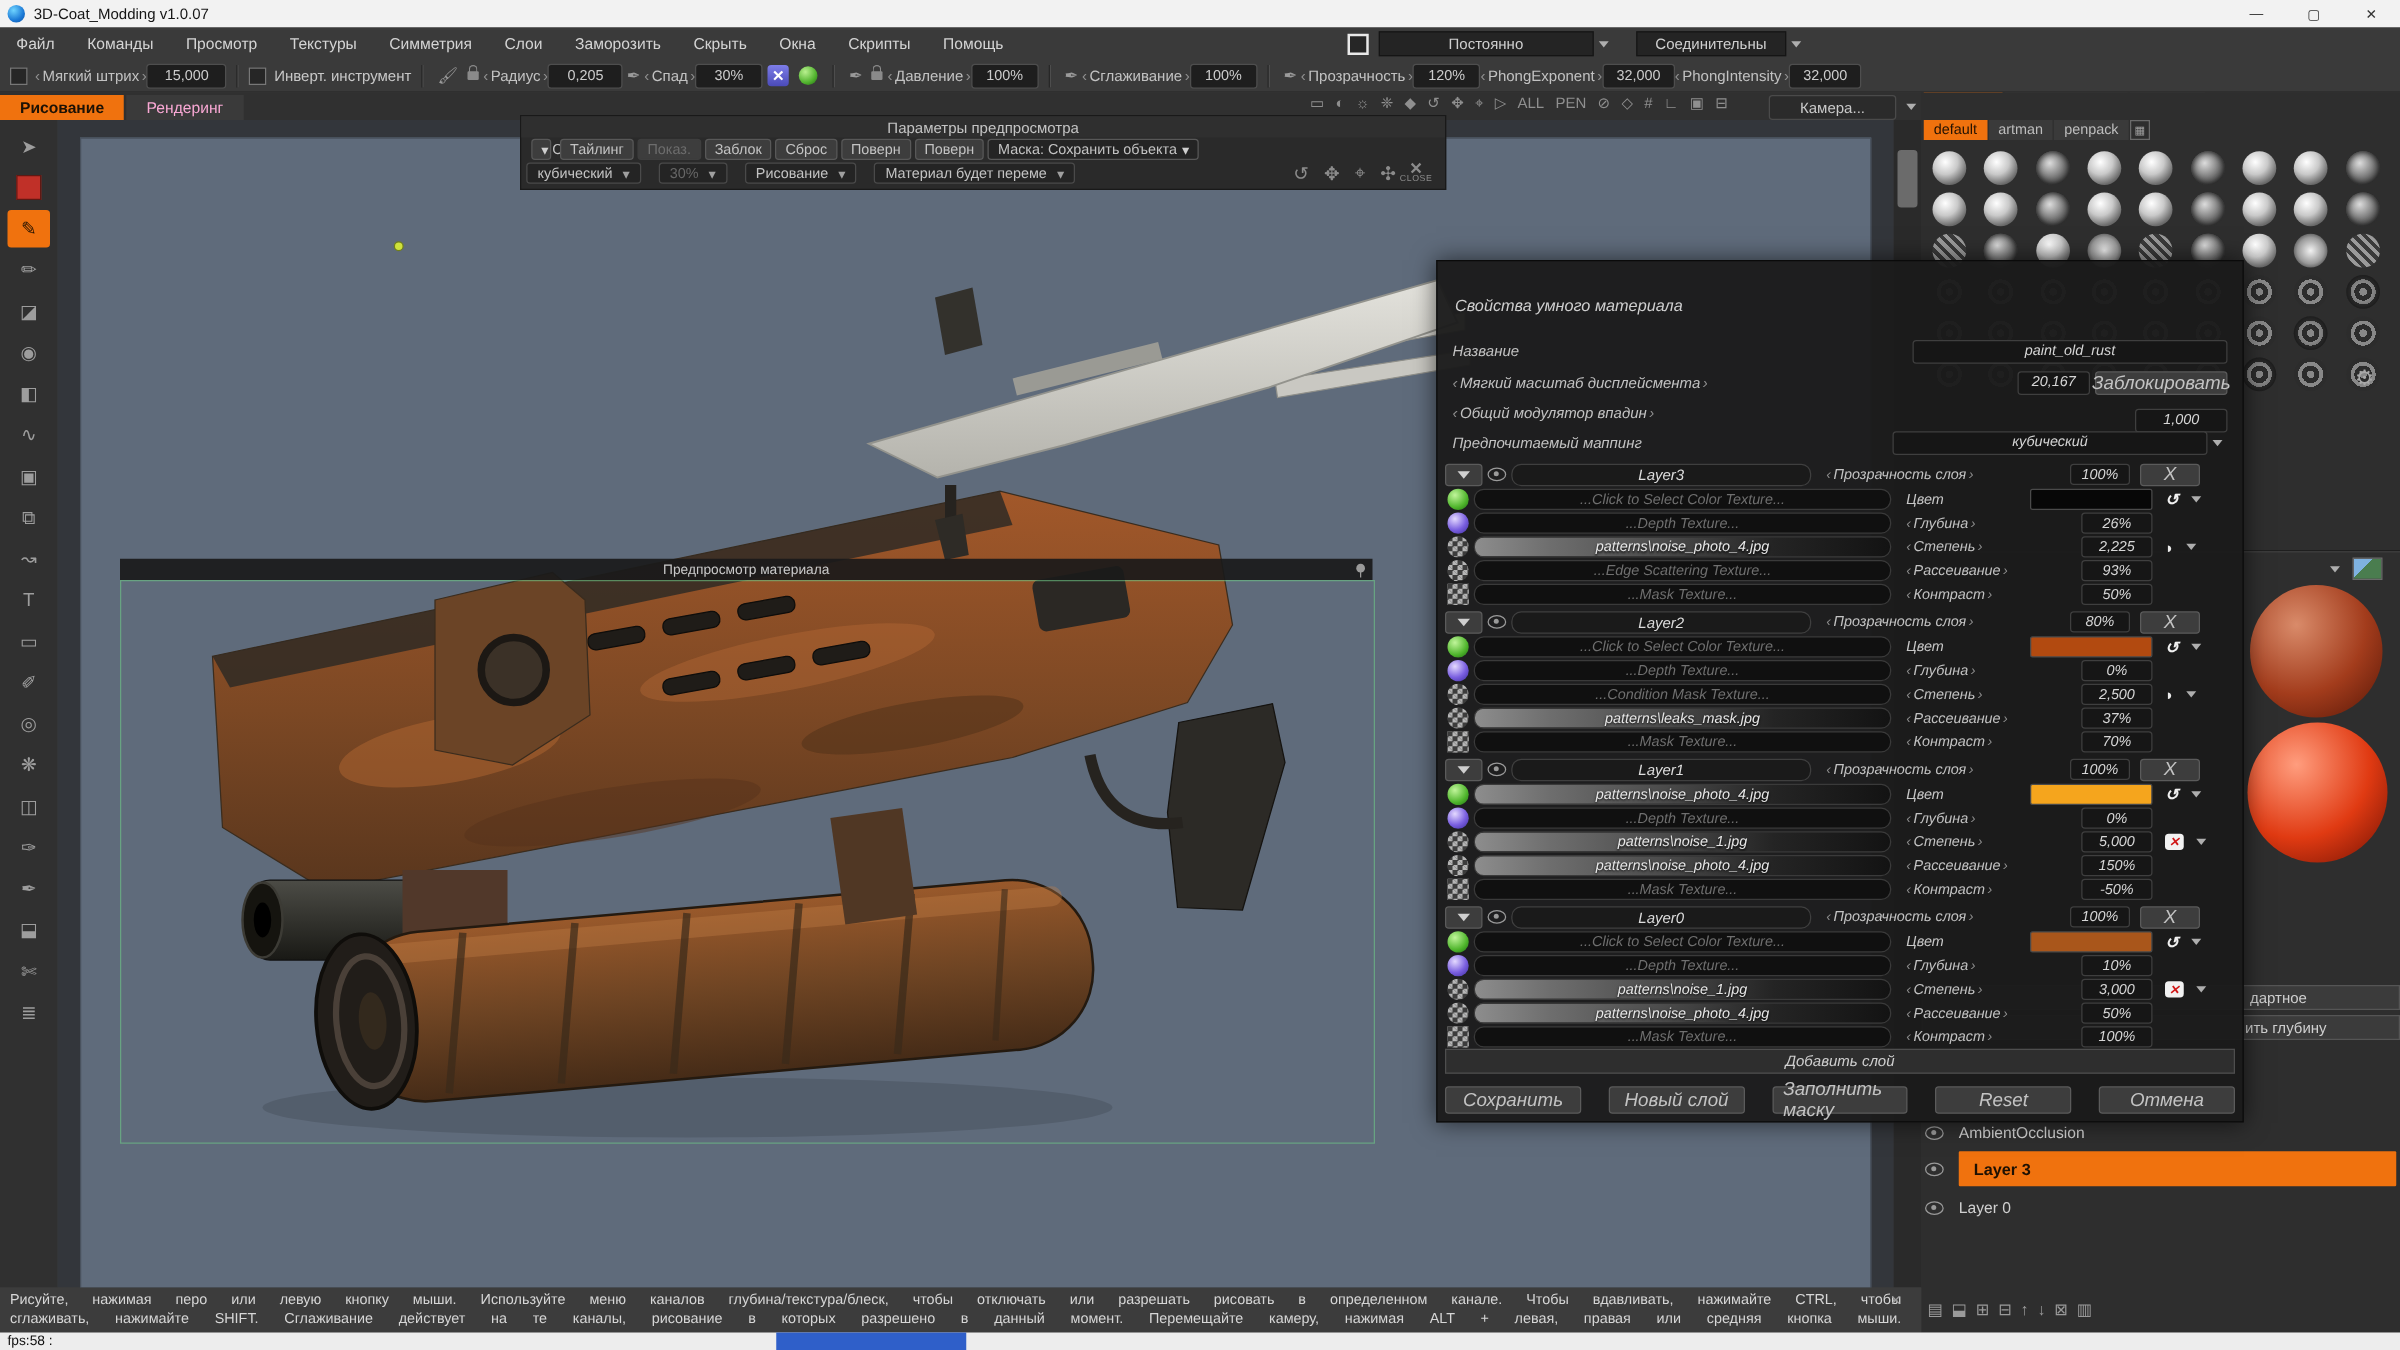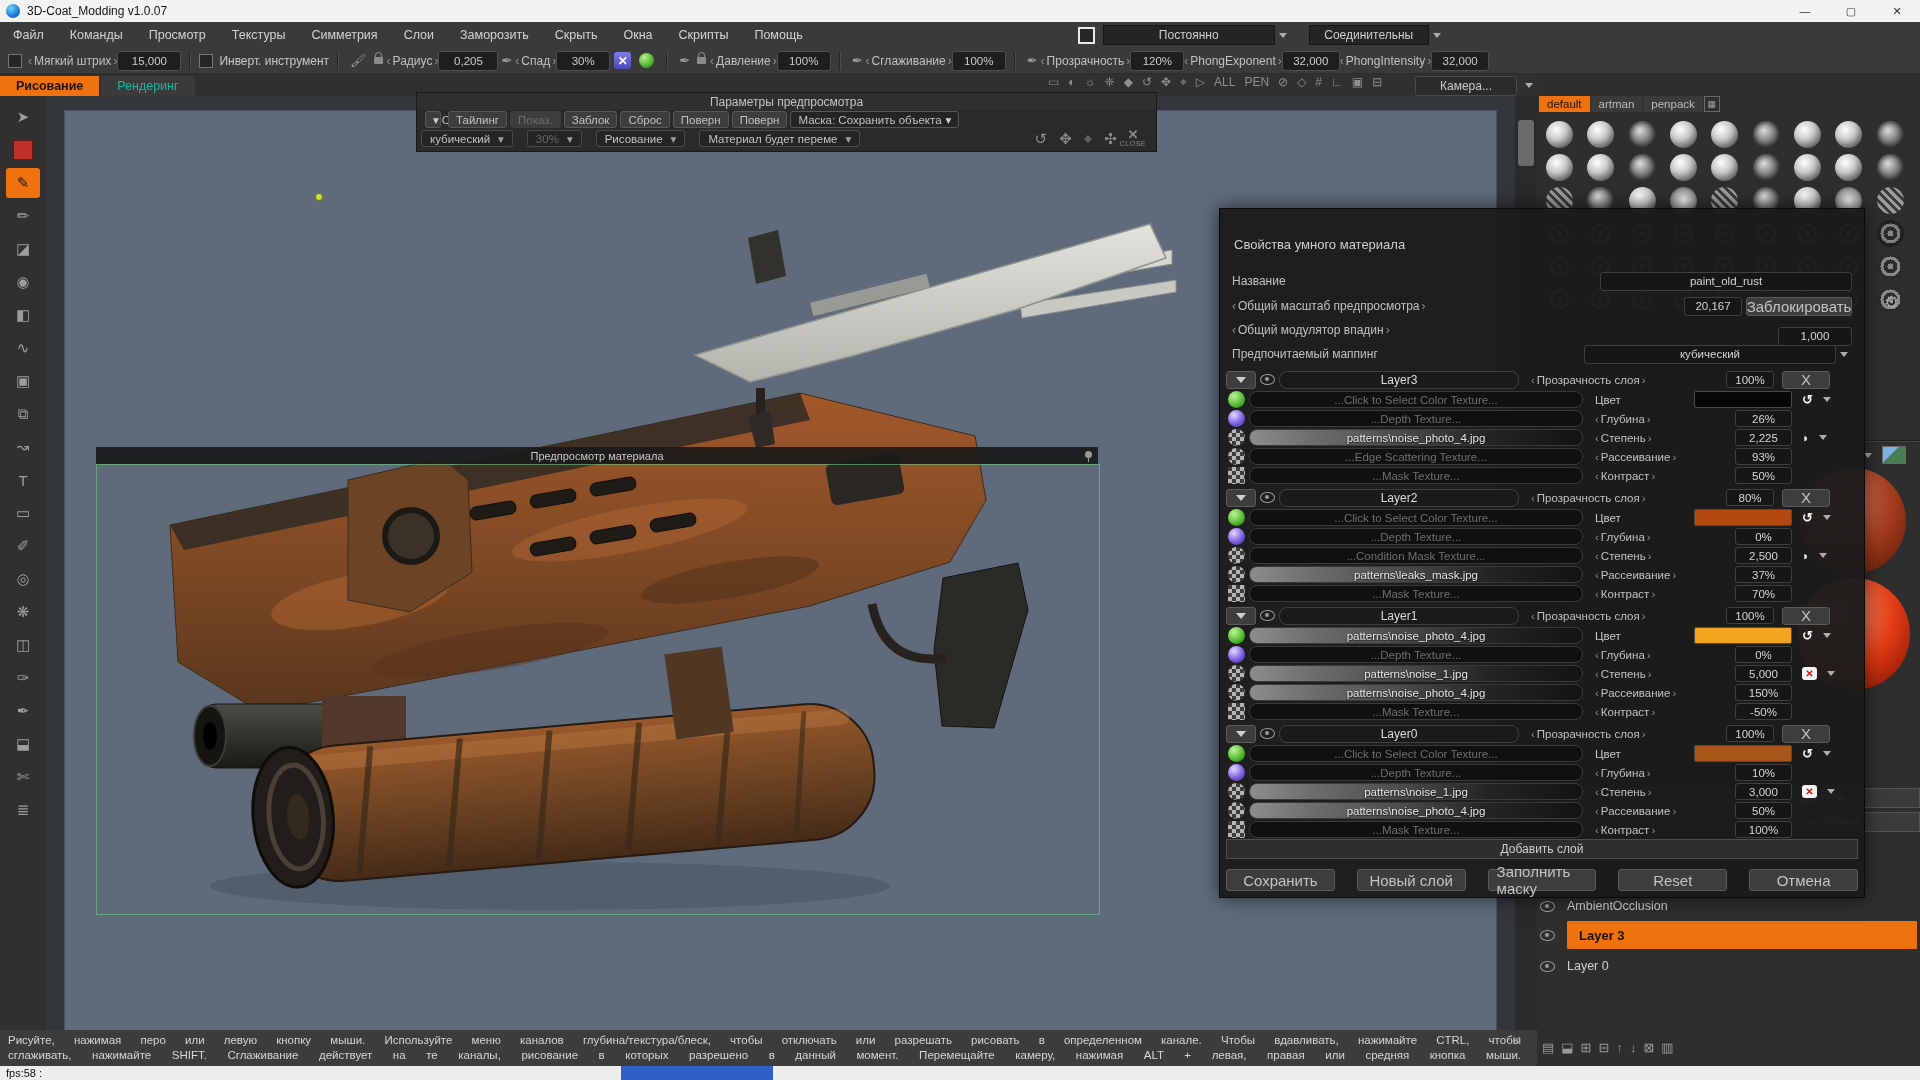--- a/index.html
+++ b/index.html
@@ -36,21 +36,21 @@
   .glyph-icon{color:#9a9a9a;font-size:13px;margin:0 3px;white-space:nowrap;}
   .lock-icon{width:9px;height:7px;background:#8a8a8a;border-radius:1px;position:relative;margin:0 4px;}
   .lock-icon::before{content:"";position:absolute;left:1px;top:-5px;width:5px;height:5px;
         border:1.5px solid #8a8a8a;border-bottom:none;border-radius:4px 4px 0 0;}
   .tb-x{width:17px;height:17px;border-radius:3px;background:linear-gradient(#7d7de8,#4a4ab8);
         color:#fff;font-weight:bold;font-size:12px;display:flex;align-items:center;justify-content:center;margin:0 4px;}
   .ball-green{width:15px;height:15px;border-radius:50%;margin:0 4px;
         background:radial-gradient(circle at 35% 30%,#b9f08f,#51b32e 60%,#206412);}
   
   .tabrow{left:0;top:74px;width:1920px;height:22px;background:#303030;display:flex;align-items:flex-end;}
-  .tab{padding:3px 16px;font-size:12.5px;color:#14b8a6;background:#3a3a3a;margin-right:2px;}
+  .tab{padding:3px 16px;font-size:12.5px;color:#f9a8d4;background:#3a3a3a;margin-right:2px;}
   .tab.active{background:#f0720e;color:#1d1205;font-weight:bold;}
   .viewicons{position:absolute;left:1048px;top:75px;display:flex;align-items:center;gap:9px;color:#8f8f8f;}
   .viewicons span{font-size:12px;}
   .camera-dd{position:absolute;left:1415px;top:76px;width:100px;height:18px;background:#2b2b2b;
         border:1px solid #4a4a4a;border-radius:3px;color:#c9c9c9;display:flex;align-items:center;justify-content:center;}
   .caret{width:0;height:0;border-left:4px solid transparent;border-right:4px solid transparent;
         border-top:5px solid #aeaeae;display:inline-block;margin:0 4px;}
   .right-tabs{position:absolute;left:1539px;top:74px;display:flex;}
   
   .toolcol{left:0;top:96px;width:46px;height:934px;background:#303030;display:flex;flex-direction:column;
@@ -115,22 +115,22 @@
         border:1px solid #555;box-sizing:border-box;color:#cfcfcf;font-size:12px;
         display:flex;align-items:center;}
   .eye{width:13px;height:9px;border:1px solid #9a9a9a;border-radius:50%;position:relative;flex:none;}
   .eye::after{content:"";position:absolute;left:3.5px;top:2px;width:4px;height:4px;background:#9a9a9a;border-radius:50%;}
   .rp-layer-row{position:absolute;left:1540px;width:377px;display:flex;align-items:center;gap:12px;}
   .rp-layer-label{font-size:12.5px;color:#d0d0d0;}
   .rp-layer-sel{background:#f0720e;color:#1d1103;height:28px;flex:1;display:flex;align-items:center;
         padding-left:12px;font-size:13px;font-weight:bold;border-radius:1px;}
   .rp-bottom-icons{position:absolute;left:1542px;top:1040px;display:flex;gap:7px;color:#9a9a9a;font-size:13px;}
   
-  .dialog{left:1219px;top:208px;width:644px;height:688px;background:rgba(27,27,27,.96);
-        border:1px solid #0a0a0a;box-shadow:0 0 18px rgba(0,0,0,.6);z-index:20;}
+  .dialog{left:1149px;top:208px;width:644px;height:688px;background:rgba(27,27,27,.96);
+        border:1px solid #0a0a0a;box-shadow:0 0 18px rgba(0,0,0,.6);z-index:20;font-style:italic;}
   .dlg-title{position:absolute;left:14px;top:28px;font-size:13px;color:#cfcfcf;}
   .dlg-row{position:absolute;left:12px;width:620px;height:20px;display:flex;align-items:center;}
   .dlg-lbl{color:#c2c2c2;font-size:12px;}
   .dlg-field{height:17px;background:#161616;border:1px solid #3f3f3f;border-radius:3px;color:#d6d6d6;
         display:flex;align-items:center;justify-content:center;font-size:11.5px;}
   .dlg-btn{height:17px;background:#3d3d3d;border:1px solid #5b5b5b;border-radius:3px;color:#c3c3c3;
         display:flex;align-items:center;justify-content:center;font-size:15px;padding:0 8px;}
   .layer-block{position:absolute;left:6px;width:632px;}
   .l-head{display:flex;align-items:center;height:21px;gap:4px;}
   .collapse-btn{width:28px;height:16px;background:#3d3d3d;border:1px solid #5b5b5b;border-radius:3px;
@@ -529,21 +529,21 @@
   <div class="abs scroll-thumb"></div>
 
   <div class="abs dialog">
     <div class="dlg-title">Свойства умного материала</div>
 
     <div class="dlg-row" style="top:62px;">
       <span class="dlg-lbl">Название</span>
       <span class="dlg-field" style="margin-left:auto;width:250px;">paint_old_rust</span>
     </div>
     <div class="dlg-row" style="top:87px;">
-      <span class="dlg-lbl spin">Общий масштаб предпросмотра</span>
+      <span class="dlg-lbl spin">Мягкий масштаб дисплейсмента</span>
       <span class="dlg-field" style="margin-left:auto;width:56px;">20,167</span>
       <span class="dlg-btn" style="margin-left:4px;width:88px;">Заблокировать</span>
     </div>
     <div class="dlg-row" style="top:111px;">
       <span class="dlg-lbl spin">Общий модулятор впадин</span>
       <span class="dlg-field" style="margin-left:auto;width:72px;margin-top:12px;">1,000</span>
     </div>
     <div class="dlg-row" style="top:135px;">
       <span class="dlg-lbl">Предпочитаемый маппинг</span>
       <span class="dlg-field" style="margin-left:auto;width:250px;justify-content:center;">кубический</span>

